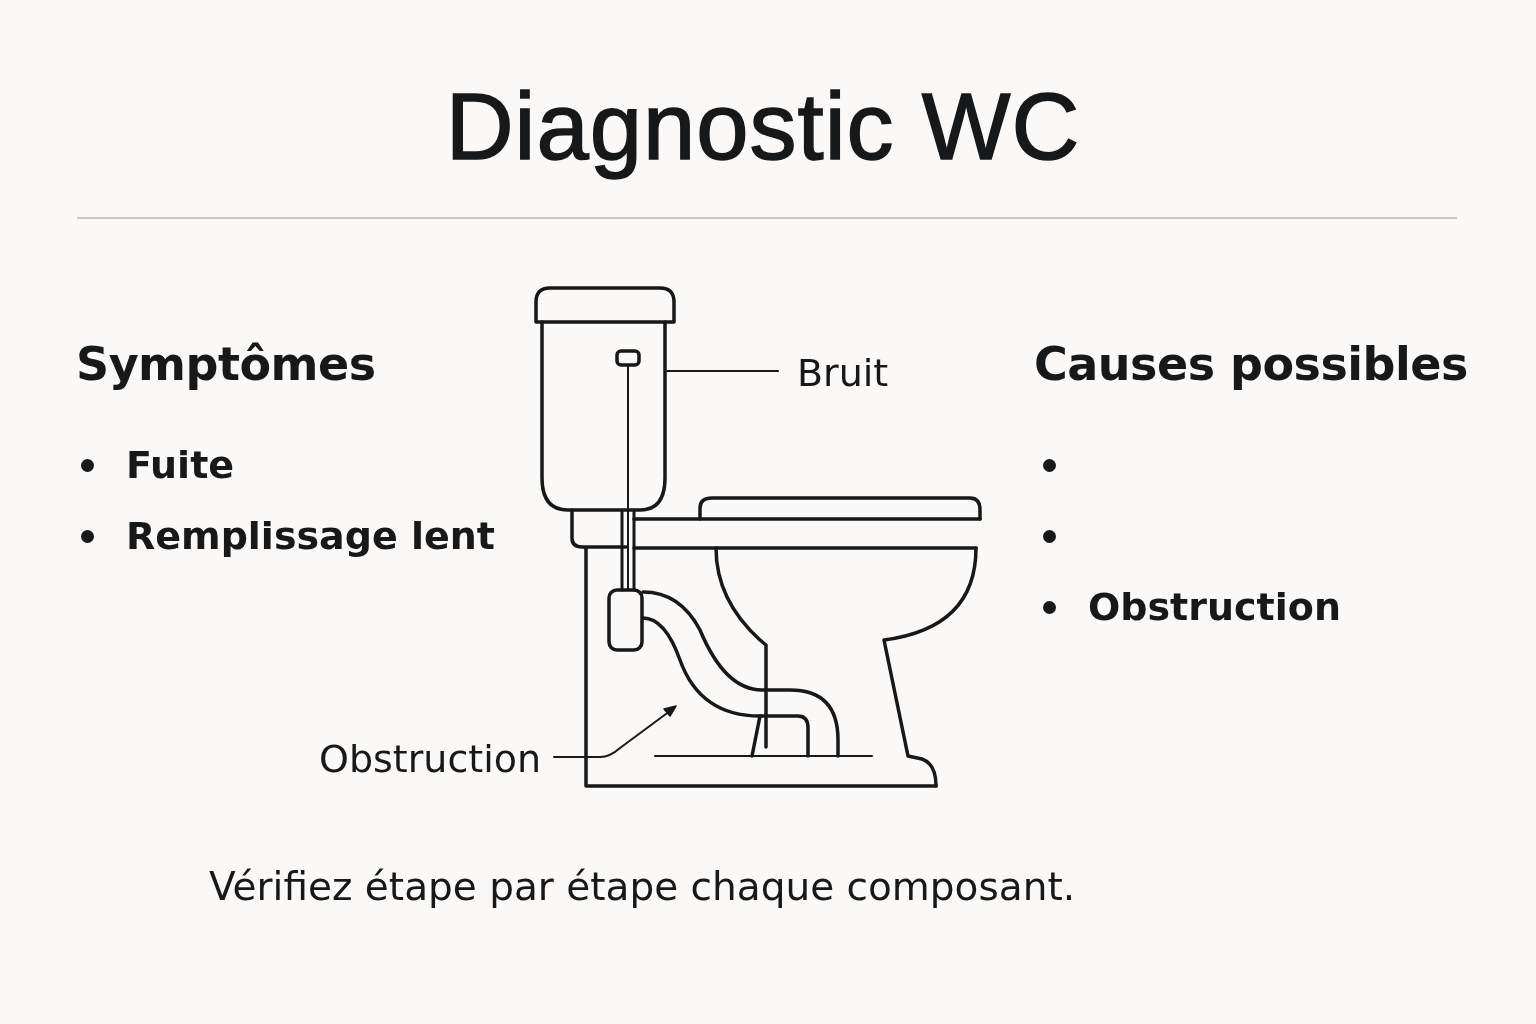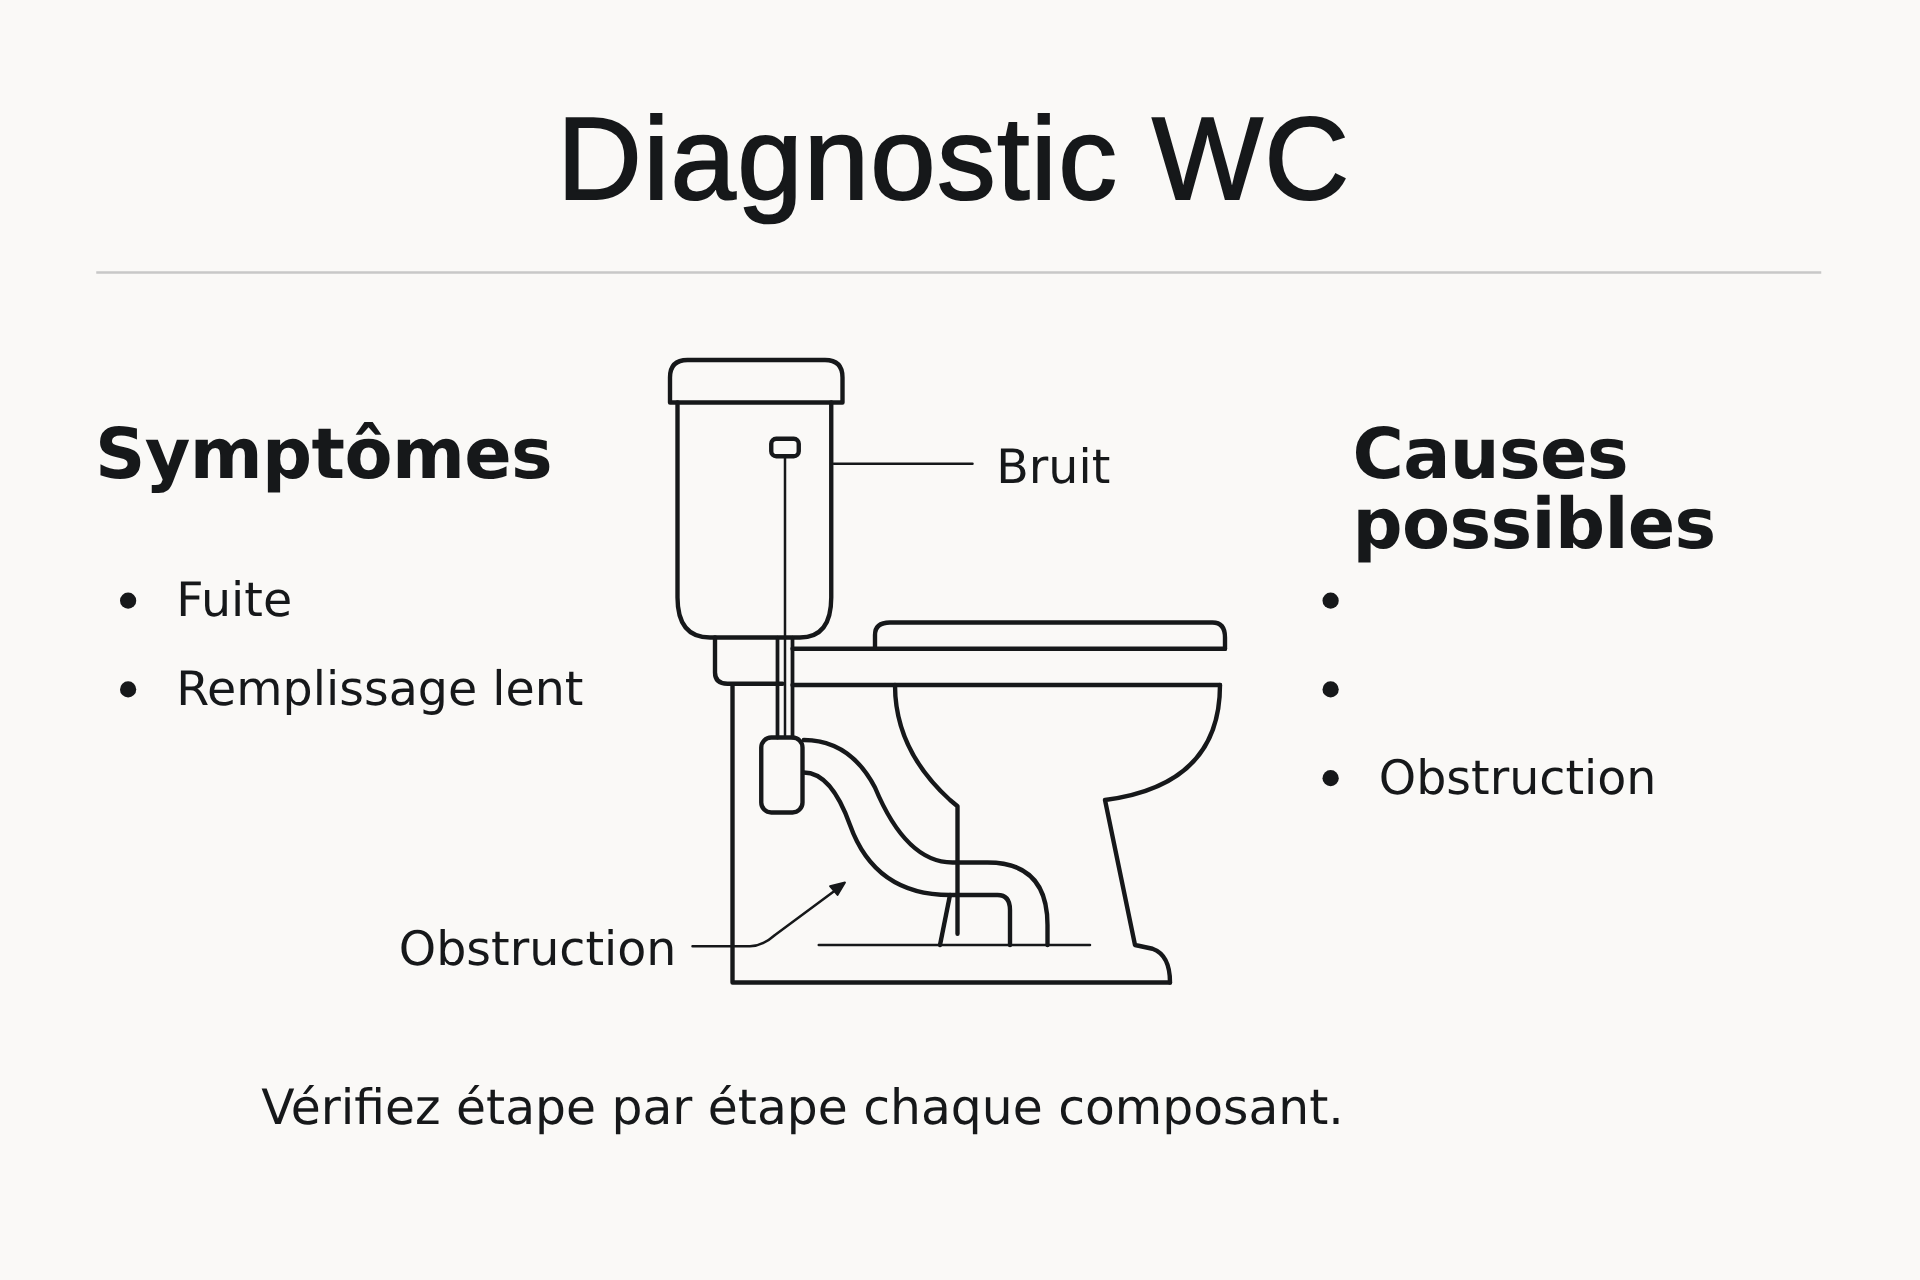--- a/index.html
+++ b/index.html
@@ -31,32 +31,33 @@
     .divider {
       position: absolute;
       left: 77px;
       top: 217px;
       width: 1380px;
       height: 2px;
       background: #c8c8c8;
     }
     .section-heading {
       position: absolute;
-      font-size: 56px;
+      font-size: 46px;
       font-weight: bold;
       line-height: 56px;
       letter-spacing: -0.5px;
     }
     .symptoms-heading { left: 76px; top: 336px; }
-    .causes-heading { left: 1034px; top: 336px; margin-left: 48px; }
+    .causes-heading { left: 1034px; top: 336px; }
     .bullet-list {
       position: absolute;
       list-style: none;
-      margin: 15px;
+      margin: 0;
       padding: 0;
+      font-weight: bold;
     }
     .bullet-list li {
       position: relative;
       height: 71px;
       font-size: 38px;
       line-height: 56px;
       padding-left: 50px;
       white-space: nowrap;
     }
     .bullet-list li .dot {

